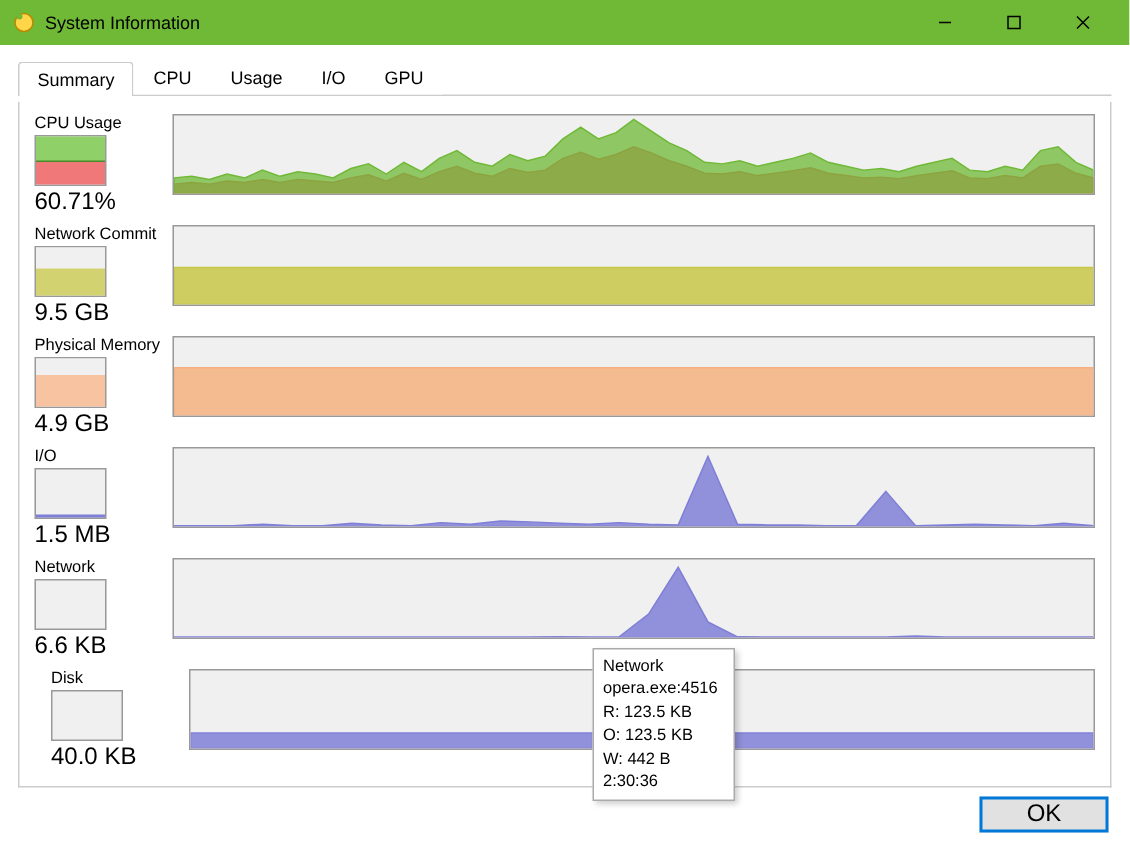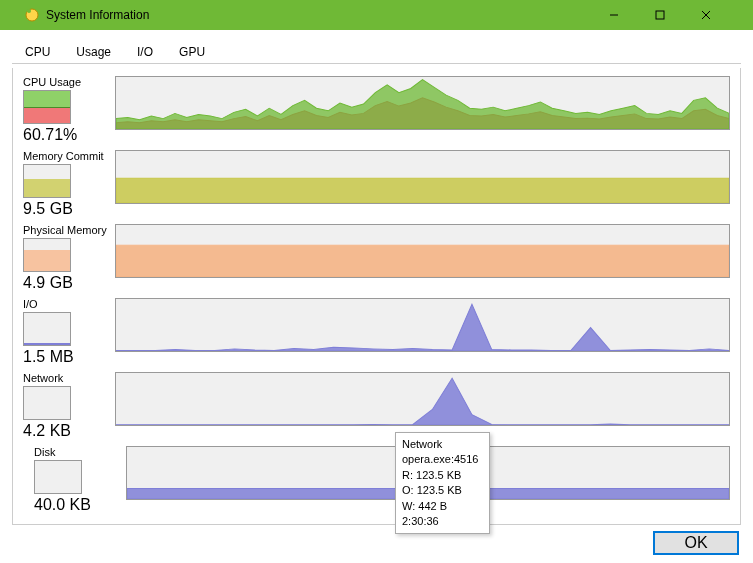--- a/index.html
+++ b/index.html
@@ -1,17 +1,17 @@
 <!DOCTYPE html>
 <html><head>
 <meta charset="utf-8">
 <style>
 * { margin: 0; padding: 0; box-sizing: border-box; }
 body { font-family: "Segoe UI", Tahoma, sans-serif; font-size: 12px; background: #fff; width: 753px; height: 563px; overflow: hidden; position: relative; }
-.titlebar { background: #6fb936; height: 30px; display: flex; align-items: center; padding: 0 24px; color: #000; }
+.titlebar { background: #6fb936; height: 30px; display: flex; align-items: center; padding: 0 8px; color: #000; }
 .titlebar .icon { width: 16px; height: 16px; margin-right: 6px; display: inline-flex; align-items: center; justify-content: center; }
 .titlebar .title { flex: 1; font-size: 12px; }
 .titlebar .winbtns { display: flex; }
 .titlebar .winbtn { width: 46px; height: 30px; display: flex; align-items: center; justify-content: center; cursor: pointer; }
 .content { padding: 10px 12px; }
 .tabs { display: flex; border-bottom: 1px solid #ccc; margin-bottom: 4px; }
 .tab { padding: 4px 12px; border: 1px solid transparent; border-bottom: none; cursor: pointer; background: #fff; font-size: 12px; }
 .tab.active { border-color: #ccc; background: #fff; position: relative; top: 1px; border-top-left-radius: 3px; border-top-right-radius: 3px; }
 .panel { border: 1px solid #ccc; border-top: none; padding: 8px 10px 10px 10px; }
 .metric-row { display: flex; align-items: flex-start; margin-bottom: 6px; }
@@ -53,20 +53,21 @@
         <svg width="10" height="10">
           <line x1="1" y1="1" x2="9" y2="9" stroke="#000" stroke-width="1"></line>
           <line x1="9" y1="1" x2="1" y2="9" stroke="#000" stroke-width="1"></line>
         </svg>
       </div>
   </div>
 </div>
 
 <div class="content">
   <div class="tabs">
+    <div class="tab active">Summary</div>
     <div class="tab">CPU</div>
     <div class="tab">Usage</div>
     <div class="tab">I/O</div>
     <div class="tab">GPU</div>
   </div>
 
   <div class="panel">
 
     <div class="metric-row">
       <div class="metric-left">
@@ -80,21 +81,21 @@
       <div class="metric-chart">
           <svg viewBox="0 0 600 54" preserveAspectRatio="none">
             <path d="M 0 54 L 0.0 47.5 L 11.5 46.4 L 23.1 47.5 L 34.6 45.4 L 46.2 46.4 L 57.7 44.3 L 69.2 46.4 L 80.8 44.3 L 92.3 45.4 L 103.8 46.4 L 115.4 43.2 L 126.9 41.0 L 138.5 45.4 L 150.0 40.0 L 161.5 44.3 L 173.1 38.9 L 184.6 35.1 L 196.2 40.0 L 207.7 42.1 L 219.2 36.7 L 230.8 39.4 L 242.3 37.8 L 253.8 29.7 L 265.4 25.4 L 276.9 30.2 L 288.5 27.0 L 300.0 21.6 L 311.5 25.9 L 323.1 31.3 L 334.6 35.1 L 346.2 40.0 L 357.7 40.5 L 369.2 38.9 L 380.8 41.6 L 392.3 40.0 L 403.8 38.3 L 415.4 36.2 L 426.9 40.0 L 438.5 41.6 L 450.0 43.2 L 461.5 42.7 L 473.1 43.7 L 484.6 41.6 L 496.2 40.0 L 507.7 38.3 L 519.2 43.2 L 530.8 43.7 L 542.3 41.6 L 553.8 43.2 L 565.4 35.1 L 576.9 33.5 L 588.5 40.0 L 600.0 43.2 L 600 54 Z" fill="#e16060" fill-opacity="0.75" stroke="#e16060" stroke-width="1"></path>
             <path d="M 0 54 L 0.0 43.2 L 11.5 42.1 L 23.1 44.3 L 34.6 40.5 L 46.2 43.2 L 57.7 37.8 L 69.2 42.1 L 80.8 38.9 L 92.3 40.5 L 103.8 43.2 L 115.4 36.7 L 126.9 33.5 L 138.5 40.5 L 150.0 32.4 L 161.5 38.9 L 173.1 29.7 L 184.6 24.3 L 196.2 32.4 L 207.7 35.1 L 219.2 27.0 L 230.8 31.3 L 242.3 28.1 L 253.8 16.2 L 265.4 8.1 L 276.9 16.2 L 288.5 11.9 L 300.0 2.7 L 311.5 10.8 L 323.1 18.9 L 334.6 24.3 L 346.2 32.4 L 357.7 33.5 L 369.2 31.3 L 380.8 35.1 L 392.3 32.4 L 403.8 29.7 L 415.4 25.9 L 426.9 32.4 L 438.5 35.1 L 450.0 37.8 L 461.5 36.7 L 473.1 38.9 L 484.6 35.1 L 496.2 32.4 L 507.7 29.7 L 519.2 37.8 L 530.8 38.9 L 542.3 35.1 L 553.8 37.8 L 565.4 24.3 L 576.9 21.6 L 588.5 32.4 L 600.0 37.8 L 600 54 Z" fill="#6fb936" fill-opacity="0.75" stroke="#6fb936" stroke-width="1"></path>
           </svg>
         </div>
     </div>
 
     <div class="metric-row">
       <div class="metric-left">
-        <div class="metric-label">Memory Commit</div>
+        <div class="metric-label">Network Commit</div>
         <div class="metric-swatch" style="display:flex;flex-direction:column;">
             <div style="flex:0 0 45%;background:#f0f0f0;"></div>
             <div style="flex:1;background:#d2d270;"></div>
           </div>
         <div class="metric-value">9.5 GB</div>
       </div>
       <div class="metric-chart">
           <svg viewBox="0 0 600 54" preserveAspectRatio="none">
             <path d="M 0 54 L 0.0 28.4 L 46.2 28.4 L 92.3 28.4 L 138.5 28.4 L 184.6 28.4 L 230.8 28.4 L 276.9 28.4 L 323.1 28.4 L 369.2 28.4 L 415.4 28.4 L 461.5 28.4 L 507.7 28.4 L 553.8 28.4 L 600.0 28.4 L 600 54 Z" fill="#c7c748" fill-opacity="0.85" stroke="#c7c748" stroke-width="1"></path>
           </svg>
@@ -129,21 +130,21 @@
           <svg viewBox="0 0 600 54" preserveAspectRatio="none">
             <path d="M 0 54 L 0.0 53.5 L 19.4 53.5 L 38.7 53.5 L 58.1 52.4 L 77.4 53.5 L 96.8 53.5 L 116.1 51.8 L 135.5 52.9 L 154.8 53.5 L 174.2 51.3 L 193.5 52.4 L 212.9 50.2 L 232.3 50.8 L 251.6 51.8 L 271.0 52.4 L 290.3 51.3 L 309.7 52.4 L 329.0 52.9 L 348.4 5.4 L 367.7 52.4 L 387.1 52.9 L 406.5 52.9 L 425.8 53.5 L 445.2 53.5 L 464.5 29.7 L 483.9 53.5 L 503.2 52.9 L 522.6 52.4 L 541.9 52.9 L 561.3 53.5 L 580.6 51.8 L 600.0 53.5 L 600 54 Z" fill="#7f7fd7" fill-opacity="0.85" stroke="#7f7fd7" stroke-width="1"></path>
           </svg>
         </div>
     </div>
 
     <div class="metric-row">
       <div class="metric-left">
         <div class="metric-label">Network</div>
         <div class="metric-swatch" style="background:#f0f0f0;"></div>
-        <div class="metric-value">4.2 KB</div>
+        <div class="metric-value">6.6 KB</div>
       </div>
       <div class="metric-chart">
           <svg viewBox="0 0 600 54" preserveAspectRatio="none">
             <path d="M 0 54 L 0.0 53.7 L 19.4 53.7 L 38.7 53.7 L 58.1 53.7 L 77.4 53.7 L 96.8 53.7 L 116.1 53.7 L 135.5 53.7 L 154.8 53.7 L 174.2 53.7 L 193.5 53.7 L 212.9 53.7 L 232.3 53.7 L 251.6 53.5 L 271.0 53.7 L 290.3 53.7 L 309.7 37.8 L 329.0 5.4 L 348.4 43.2 L 367.7 53.5 L 387.1 53.7 L 406.5 53.7 L 425.8 53.7 L 445.2 53.7 L 464.5 53.7 L 483.9 52.9 L 503.2 53.7 L 522.6 53.7 L 541.9 53.7 L 561.3 53.7 L 580.6 53.7 L 600.0 53.7 L 600 54 Z" fill="#7f7fd7" fill-opacity="0.85" stroke="#7f7fd7" stroke-width="1"></path>
           </svg>
         </div>
     </div>
 
     <div class="metric-row" style="margin-bottom:0;padding-left:11px;">
       <div class="metric-left">

